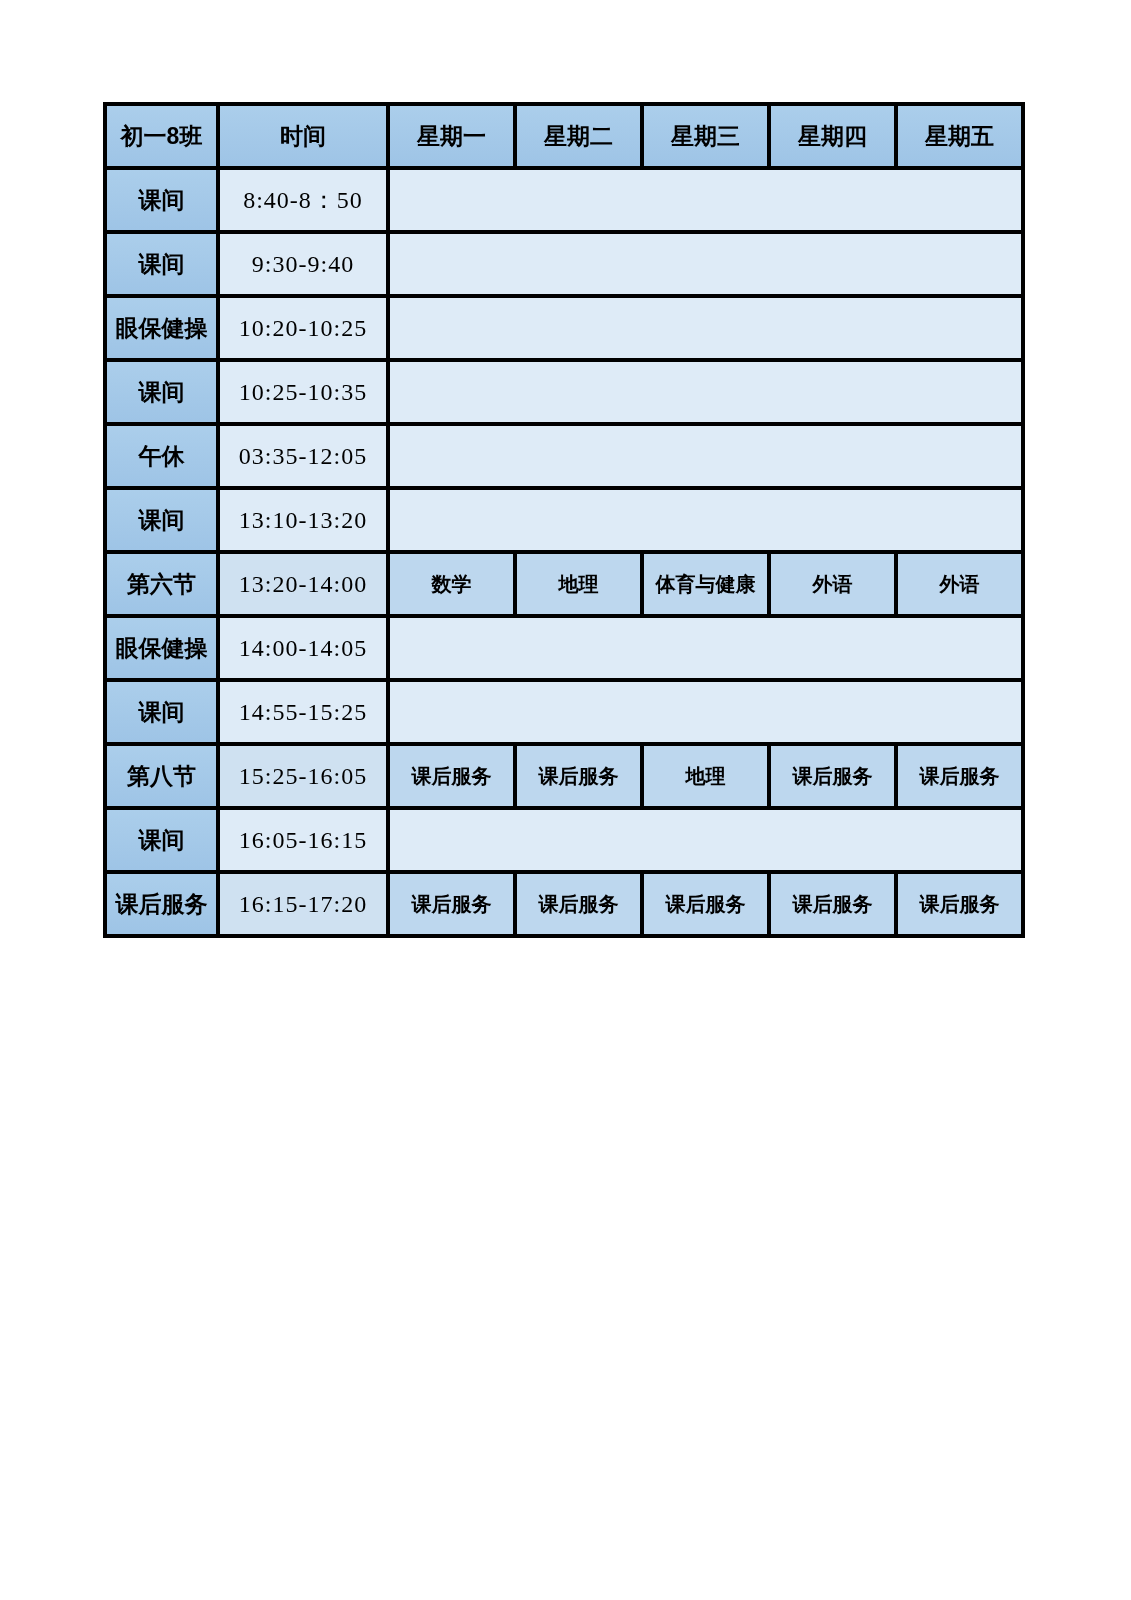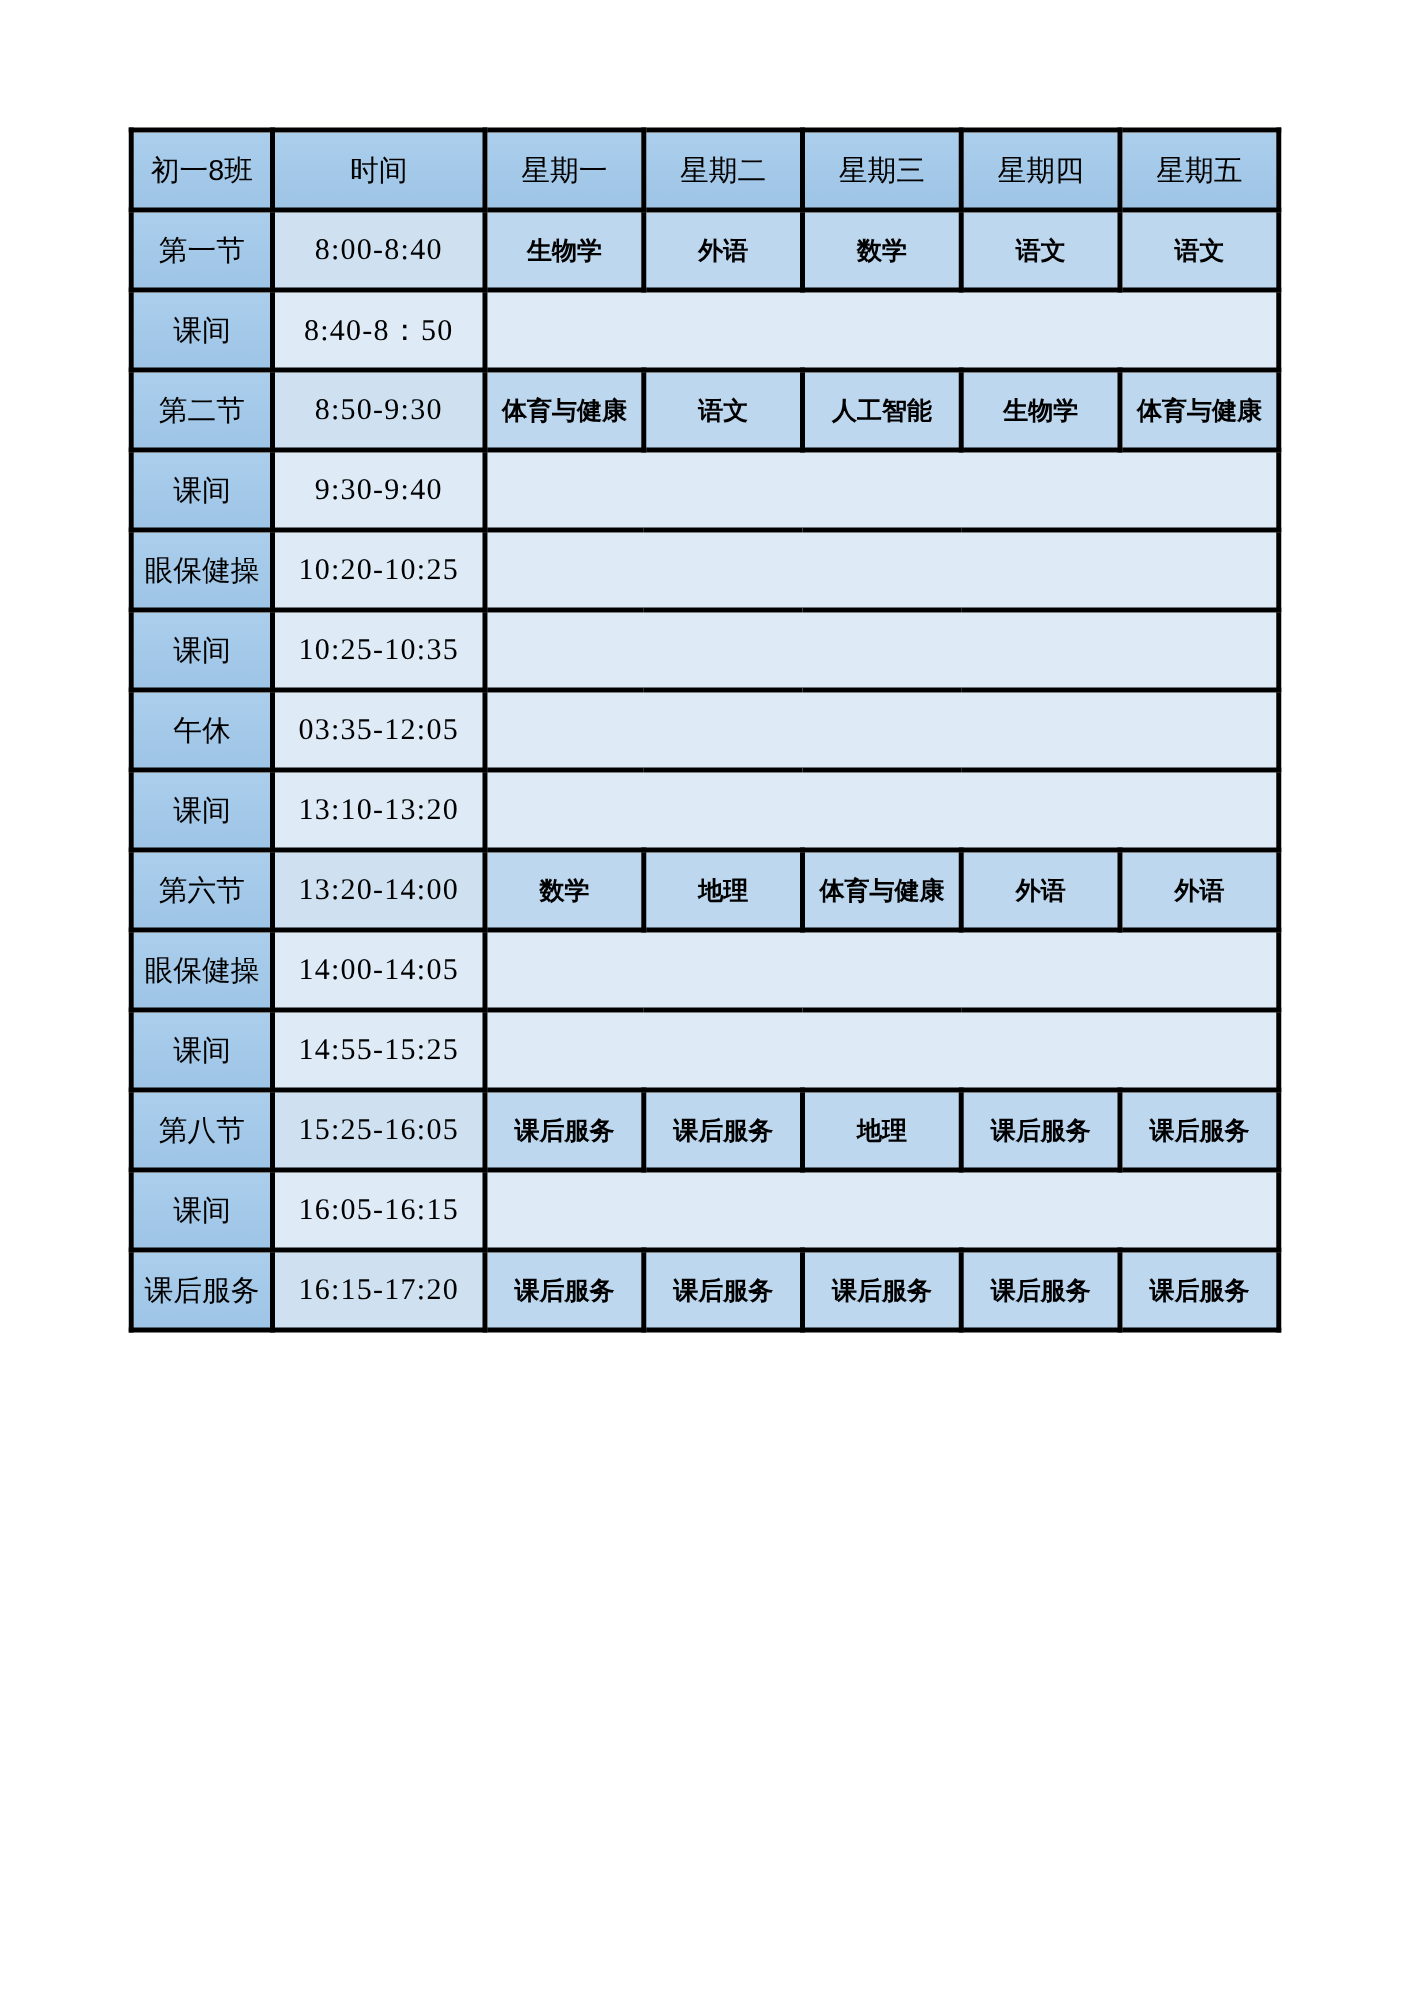--- a/index.html
+++ b/index.html
@@ -33,21 +33,21 @@
     height: 60px;
     padding: 0 2px;
     color: #000000;
     overflow: hidden;
     white-space: nowrap;
   }
   
   th.header-cell,
   td.label-cell {
     background: linear-gradient(180deg, #abceeb 0%, #9ec4e6 100%);
-    font-weight: normal;
+    font-weight: bold;
     font-size: 23px;
   }
   td.label-cell { font-size: 23px; }
   
   td.subject-cell {
     background: #bdd7ee;
     font-weight: bold;
     font-size: 20px;
   }
   
@@ -84,41 +84,23 @@
         <th class="header-cell">时间</th>
         <th class="header-cell">星期一</th>
         <th class="header-cell">星期二</th>
         <th class="header-cell">星期三</th>
         <th class="header-cell">星期四</th>
         <th class="header-cell">星期五</th>
       </tr>
     </thead>
     <tbody>
         <tr>
-          <td class="label-cell">第一节</td>
-          <td class="time-cell time-class">8:00-8:40</td>
-          <td class="subject-cell">生物学</td>
-          <td class="subject-cell">外语</td>
-          <td class="subject-cell">数学</td>
-          <td class="subject-cell">语文</td>
-          <td class="subject-cell">语文</td>
-        </tr>
-        <tr>
           <td class="label-cell">课间</td>
           <td class="time-cell time-break">8:40-8：50</td>
           <td class="break-span-cell" colspan="5"></td>
-        </tr>
-        <tr>
-          <td class="label-cell">第二节</td>
-          <td class="time-cell time-class">8:50-9:30</td>
-          <td class="subject-cell">体育与健康</td>
-          <td class="subject-cell">语文</td>
-          <td class="subject-cell">人工智能</td>
-          <td class="subject-cell">生物学</td>
-          <td class="subject-cell">体育与健康</td>
         </tr>
         <tr>
           <td class="label-cell">课间</td>
           <td class="time-cell time-break">9:30-9:40</td>
           <td class="break-span-cell" colspan="5"></td>
         </tr>
         <tr>
           <td class="label-cell">眼保健操</td>
           <td class="time-cell time-break">10:20-10:25</td>
           <td class="break-span-cell" colspan="5"></td>

